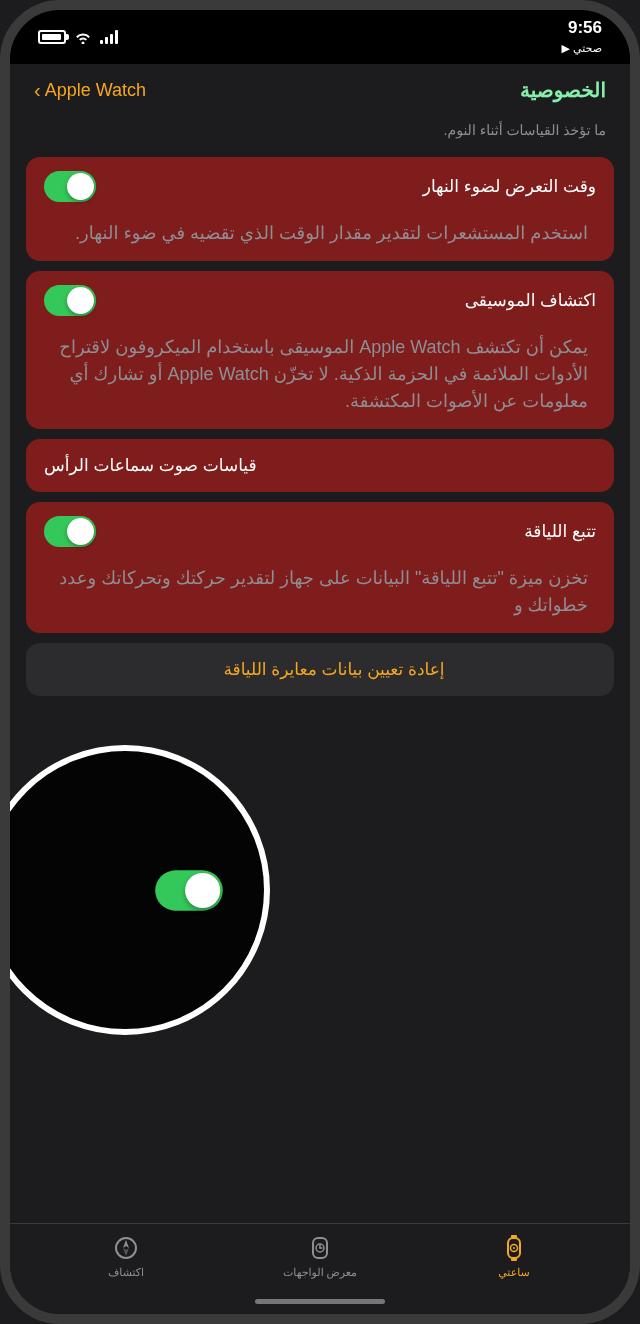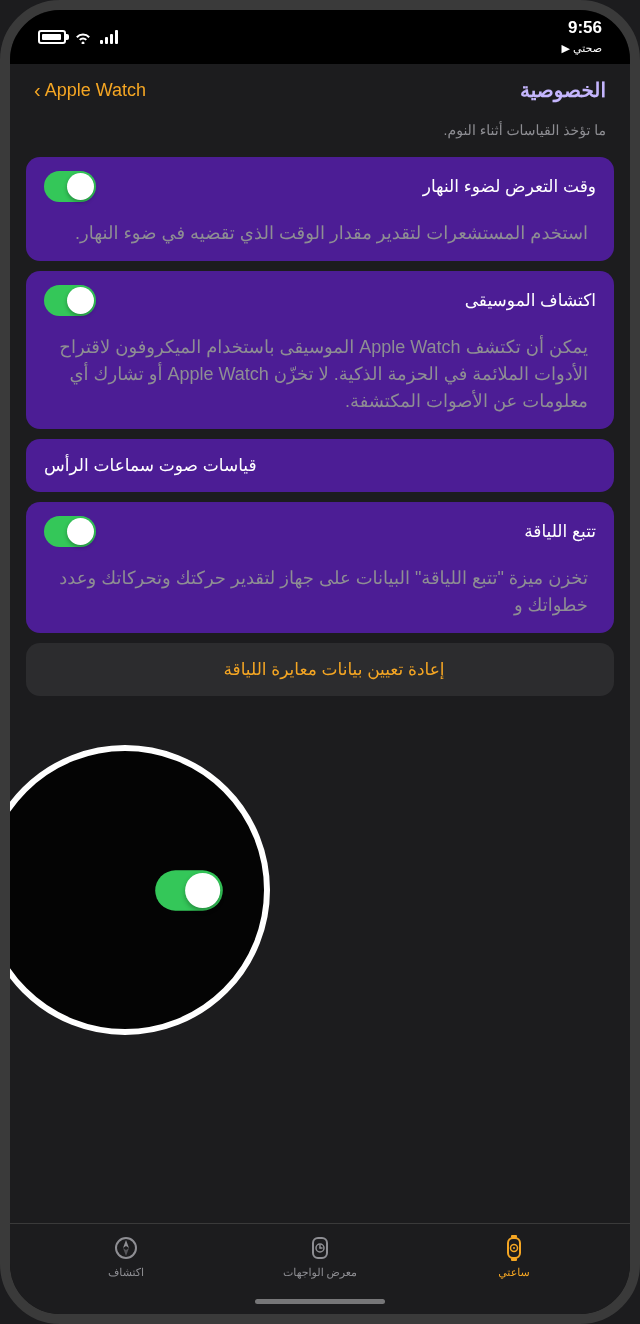--- a/index.html
+++ b/index.html
@@ -148,21 +148,21 @@
       align-items: center;
       gap: 4px;
       cursor: pointer;
     }
 
     .nav-back .chevron {
       font-size: 20px;
     }
 
     .nav-title {
-      color: #c4b5fd;
+      color: #86efac;
       font-size: 20px;
       font-weight: 600;
     }
 
     
     .scroll-content {
       flex: 1;
       overflow-y: auto;
       background: #1c1c1e;
       padding: 0 0 10px;
@@ -175,21 +175,21 @@
       color: #8e8e93;
       font-size: 14px;
       text-align: right;
       padding: 8px 24px 16px;
       direction: rtl;
       line-height: 1.5;
     }
 
     
     .setting-block {
-      background: #4c1d95;
+      background: #7f1d1d;
       border-radius: 14px;
       margin: 0 16px 10px;
       overflow: hidden;
     }
 
     .setting-row {
       display: flex;
       align-items: center;
       justify-content: space-between;
       padding: 14px 18px;

